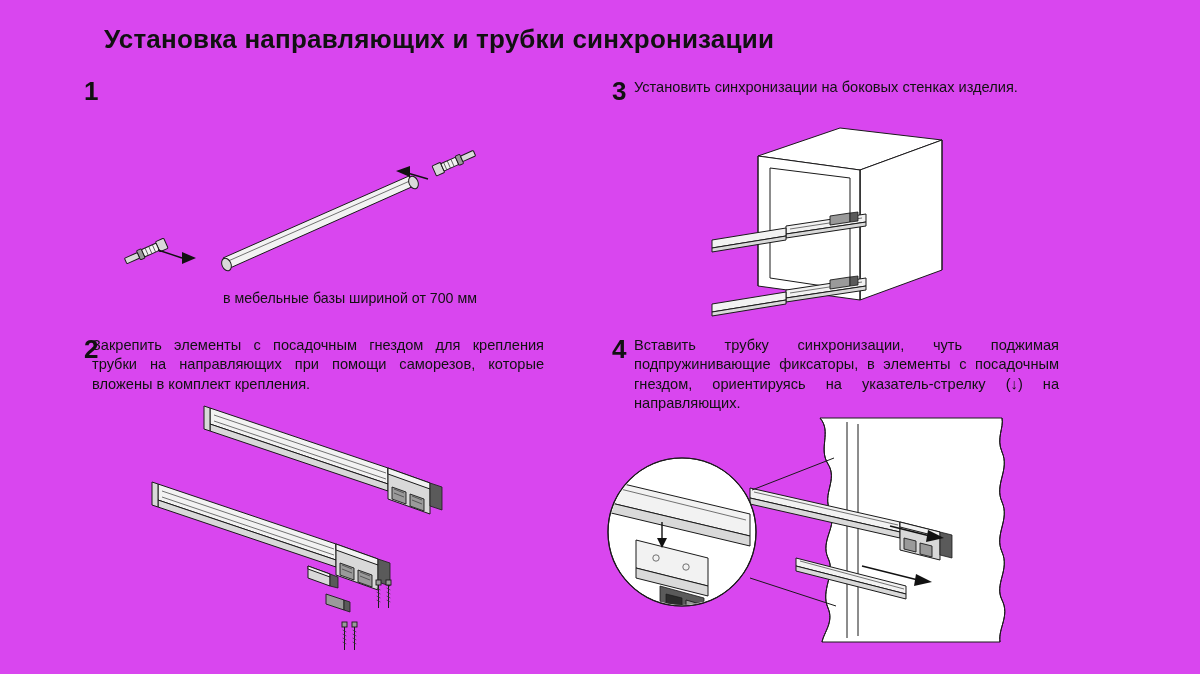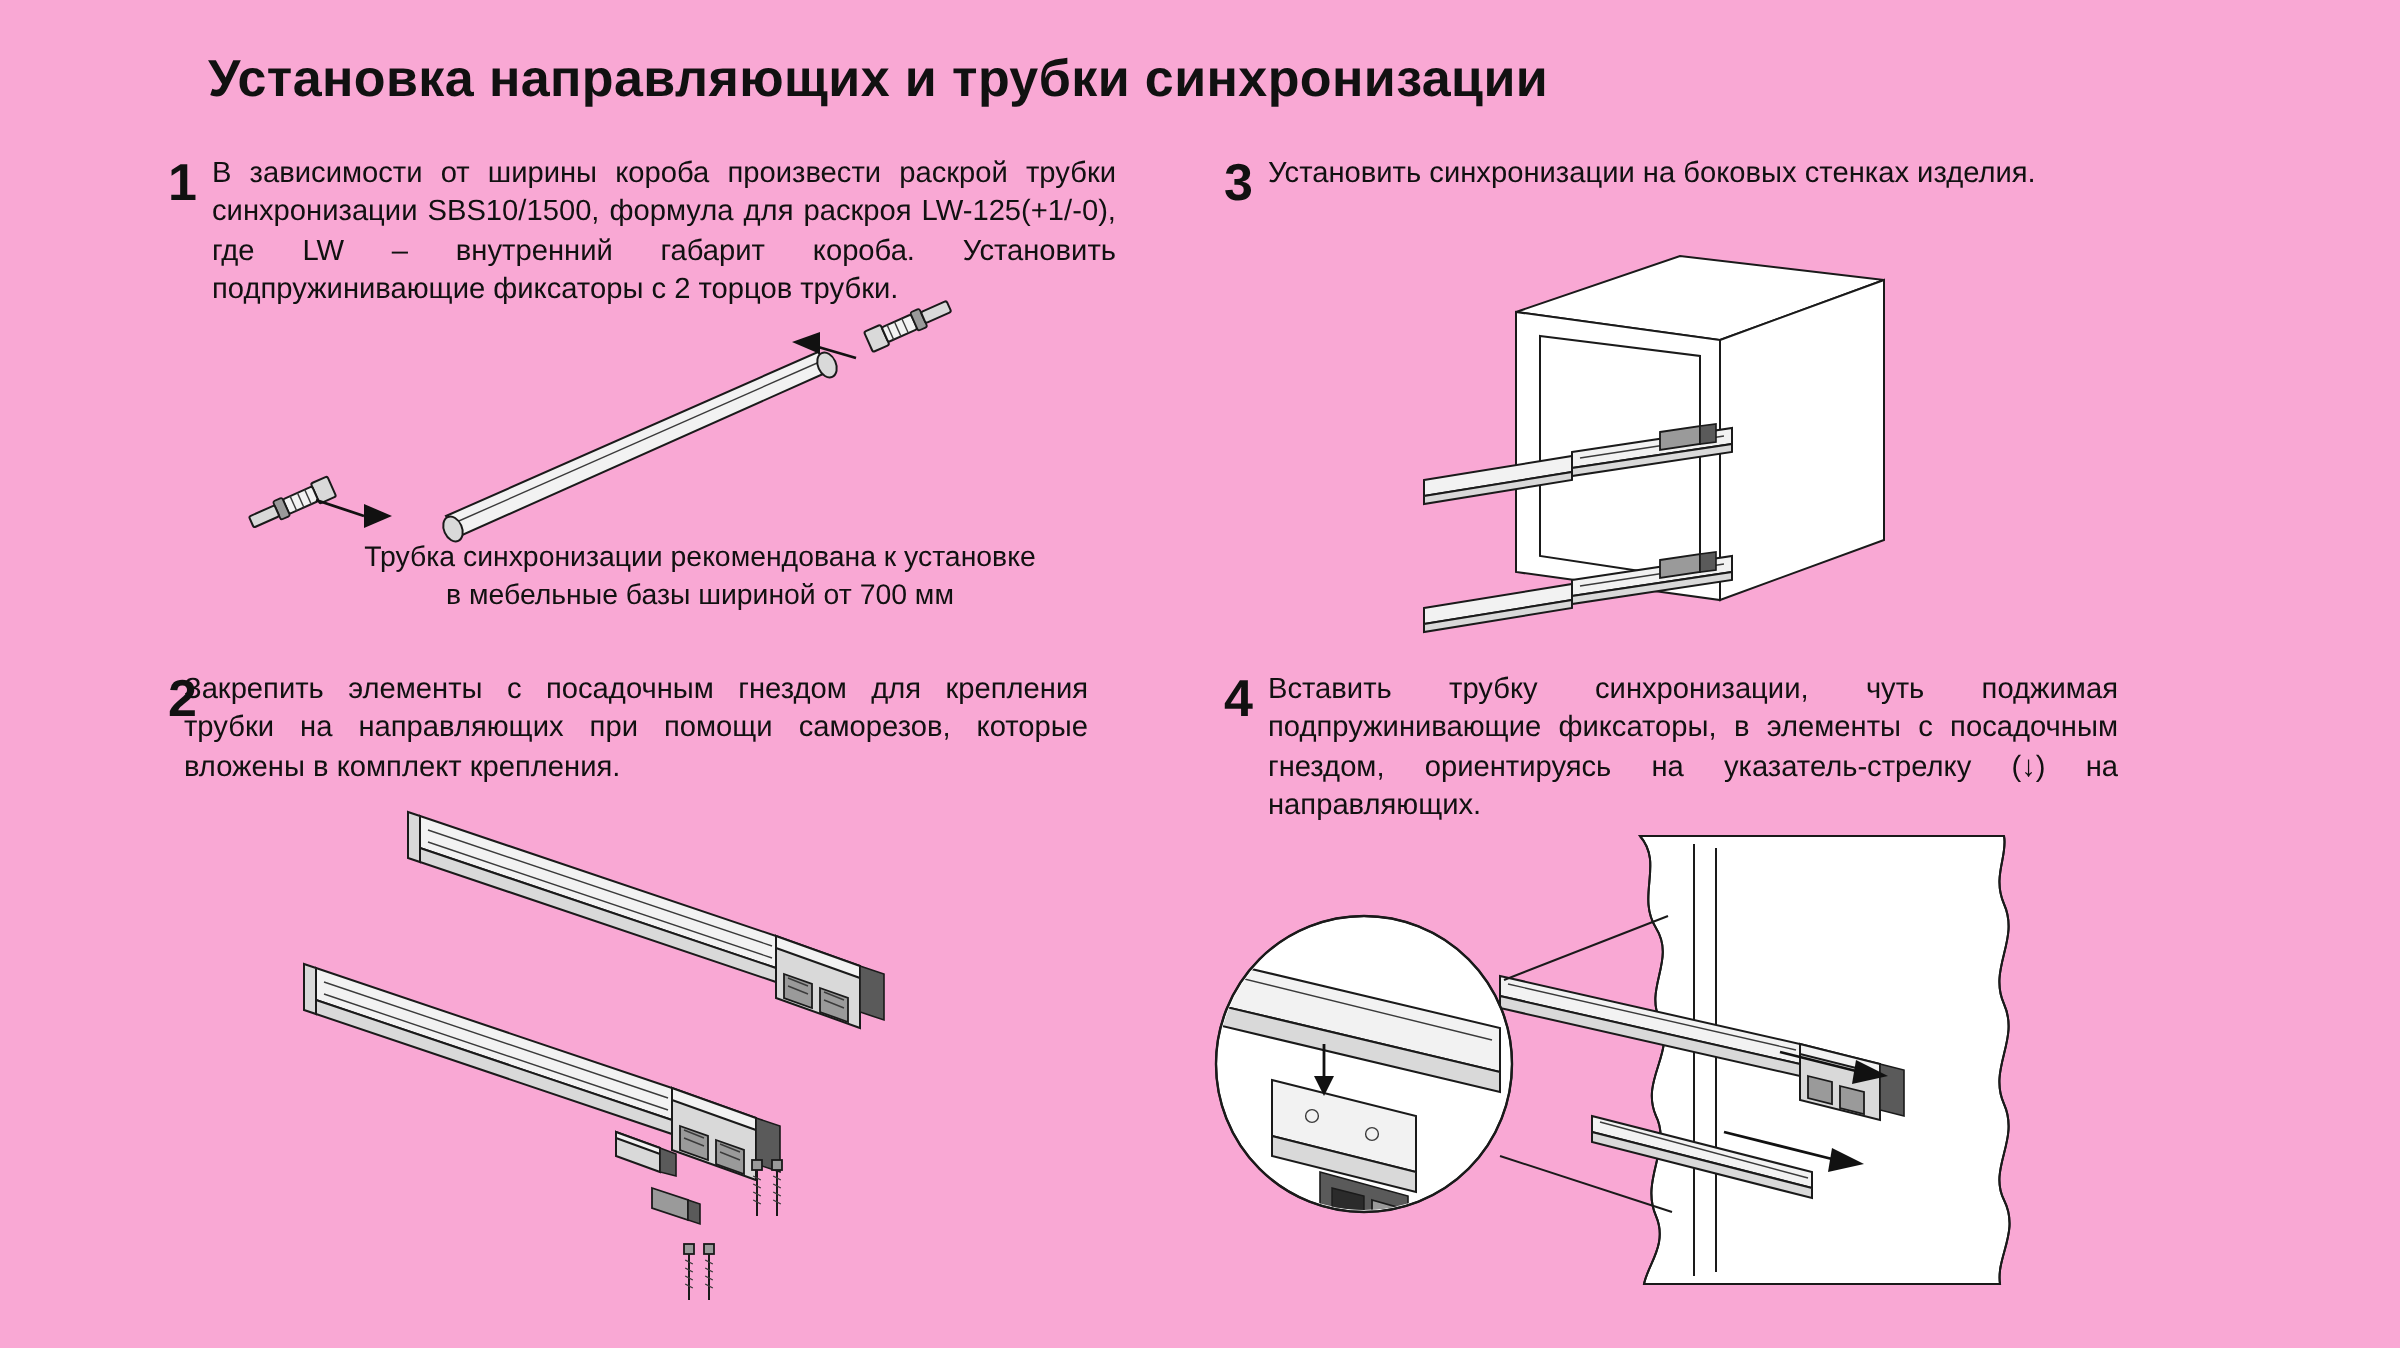--- a/index.html
+++ b/index.html
@@ -8,21 +8,21 @@
     background: #ffffff;
   }
   body {
     font-family: "Liberation Sans", sans-serif;
     color: #1a1a1a;
   }
   #page {
     position: relative;
     width: 1200px;
     height: 674px;
-    background: #f9a8d4;
+    background: #d946ef;
     overflow: hidden;
   }
 
   
   .page-title {
     position: absolute;
     left: 104px;
     top: 24px;
     font-size: 26px;
     font-weight: bold;
@@ -76,21 +76,20 @@
   .fl-blk { fill: #2b2b2b; stroke: #1a1a1a; stroke-width: 0.7; }
 </style>
 </head>
 <body>
 
 <div id="page">
 
   <div class="page-title">Установка направляющих и трубки синхронизации</div>
 
   <div class="step-num" style="left:84px; top:78px;">1</div>
-  <div class="step-text" style="left:106px; top:78px; width:452px;">В зависимости от ширины короба произвести раскрой трубки синхронизации SBS10/1500, формула для раскроя LW-125(+1/-0), где LW – внутренний габарит короба. Установить подпружинивающие фиксаторы с 2 торцов трубки.</div>
 
   <div class="fig" style="left:110px; top:162px;">
     <svg width="360" height="125" viewBox="0 0 360 125">
 
       <g>
         <path class="fl-l" d="M193,96 L379,14 L386,23 L200,106 Z" transform="translate(-80,0)"></path>
         <line class="ln-t" x1="116" y1="100" x2="302" y2="18"></line>
 
         <ellipse class="fl-m" cx="303.5" cy="20.5" rx="4.5" ry="6.5" transform="rotate(-24 303.5 20.5)"></ellipse>
 
@@ -122,21 +121,21 @@
         <path fill="#111" d="M296,4 L282,9 L296,15 Z" transform="translate(4,0)"></path>
       </g>
       <g>
         <line class="ln-b" x1="48" y1="88" x2="72" y2="96"></line>
         <path fill="#111" d="M72,90 L86,96 L72,102 Z"></path>
       </g>
     </svg>
   </div>
 
   <div class="caption" style="left:150px; top:270px; width:400px;">
-    <span>Трубка синхронизации рекомендована к установке</span><br>
+    <br>
     <span>в мебельные базы шириной от 700 мм</span>
   </div>
 
   <div class="step-num" style="left:84px; top:336px;">2</div>
   <div class="step-text" style="left:92px; top:336px; width:452px;">Закрепить элементы с посадочным гнездом для крепления трубки на направляющих при помощи саморезов, которые вложены в комплект крепления.</div>
 
   <div class="fig" style="left:130px; top:388px;">
     <svg width="360" height="270" viewBox="0 0 360 270">
 
       <g>

